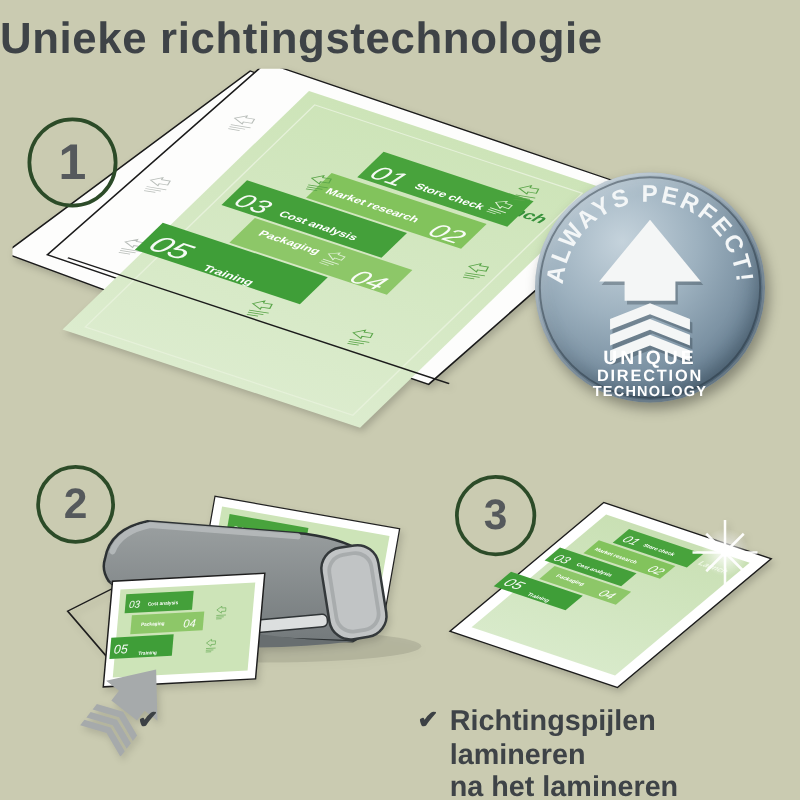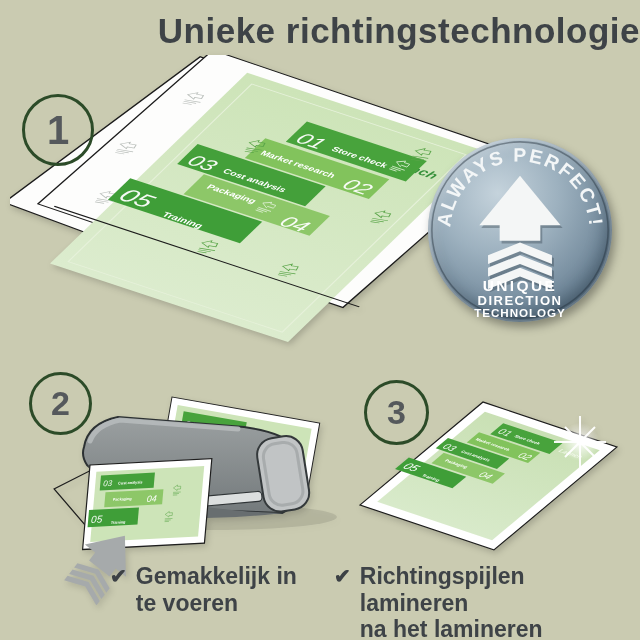--- a/index.html
+++ b/index.html
@@ -1,19 +1,19 @@
 <!DOCTYPE html>
 <html><head>
 <meta charset="utf-8">
 <style>
   html,body{margin:0;padding:0;}
   body{width:640px;height:640px;overflow:hidden;background:#cacbb1;
        font-family:"Liberation Sans",sans-serif;}
   .stage{position:relative;width:640px;height:640px;background:#cacbb1;}
-  .title{position:absolute;left:0;top:11px;width:640px;text-align:right;
+  .title{position:absolute;left:0;top:11px;width:640px;text-align:left;
          font-size:35px;font-weight:bold;color:#3e4347;letter-spacing:.5px;}
   .stepnum{position:absolute;border:3px solid #2c4b28;border-radius:50%;
            display:flex;align-items:center;justify-content:center;
            color:#55595c;font-weight:600;background:transparent;}
   .c1{left:22px;top:94px;width:66px;height:66px;font-size:40px;}
   .c2{left:29px;top:372px;width:57px;height:57px;font-size:34px;}
   .c3{left:364px;top:380px;width:59px;height:59px;font-size:34px;}
   svg{position:absolute;}
   .art1{left:10px;top:55px;filter:drop-shadow(2px 3px 3px rgba(0,0,0,.18));}
   .art2{left:20px;top:375px;filter:drop-shadow(2px 3px 3px rgba(0,0,0,.15));}
@@ -225,22 +225,21 @@
   </svg>
 
   <div class="stepnum c1">1</div>
   <div class="stepnum c2">2</div>
   <div class="stepnum c3">3</div>
 
   <div class="captions">
     <div class="cap cap1">
       <span class="check">✔</span>
       <span class="captext">
-        <span>Gemakkelijk in</span><br>
-        <span>te voeren</span>
+        <br>
       </span>
     </div>
     <div class="cap cap2">
       <span class="check">✔</span>
       <span class="captext">
         <span>Richtingspijlen lamineren</span><br>
         <span>na het lamineren</span>
       </span>
     </div>
   </div>

